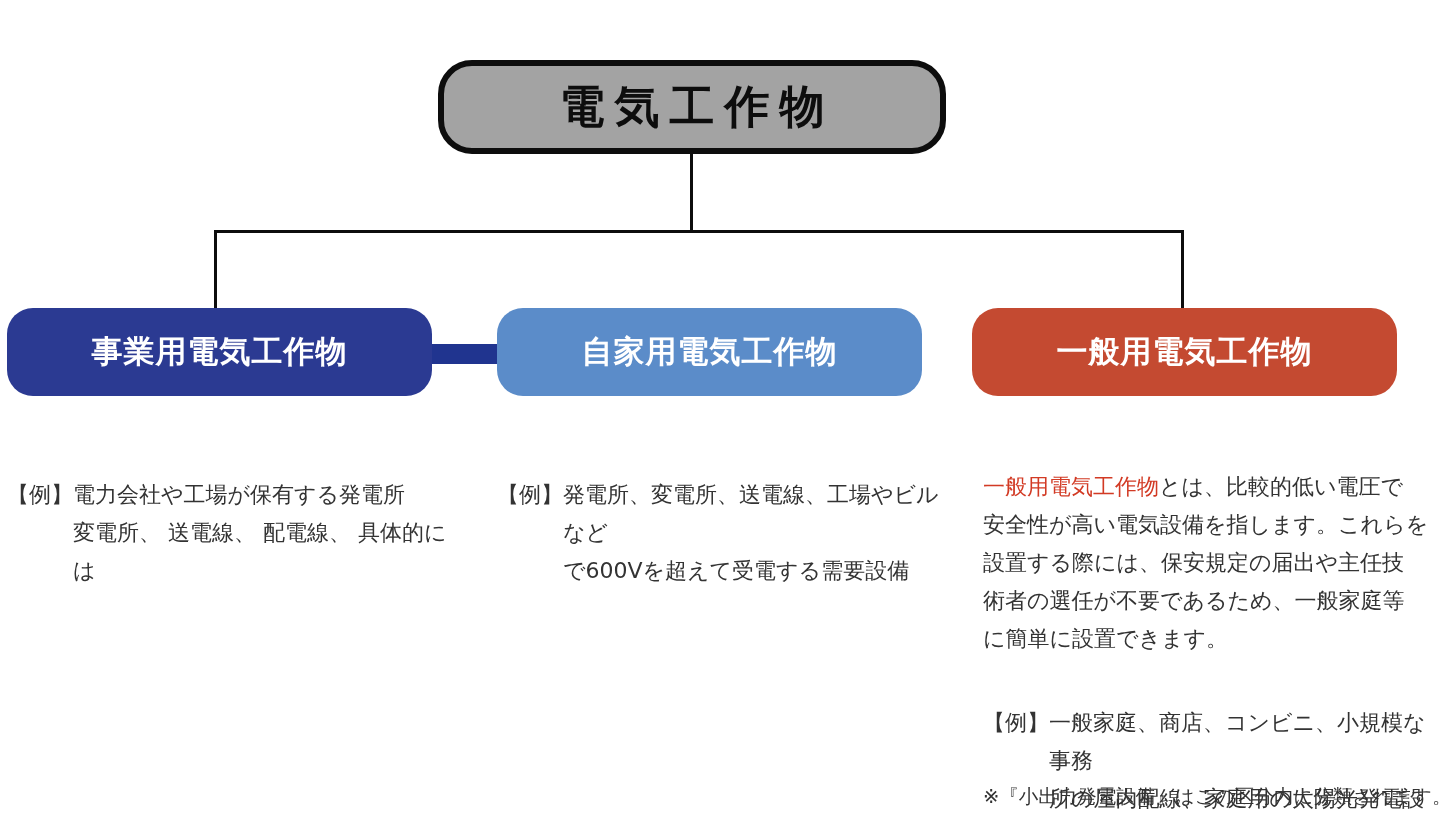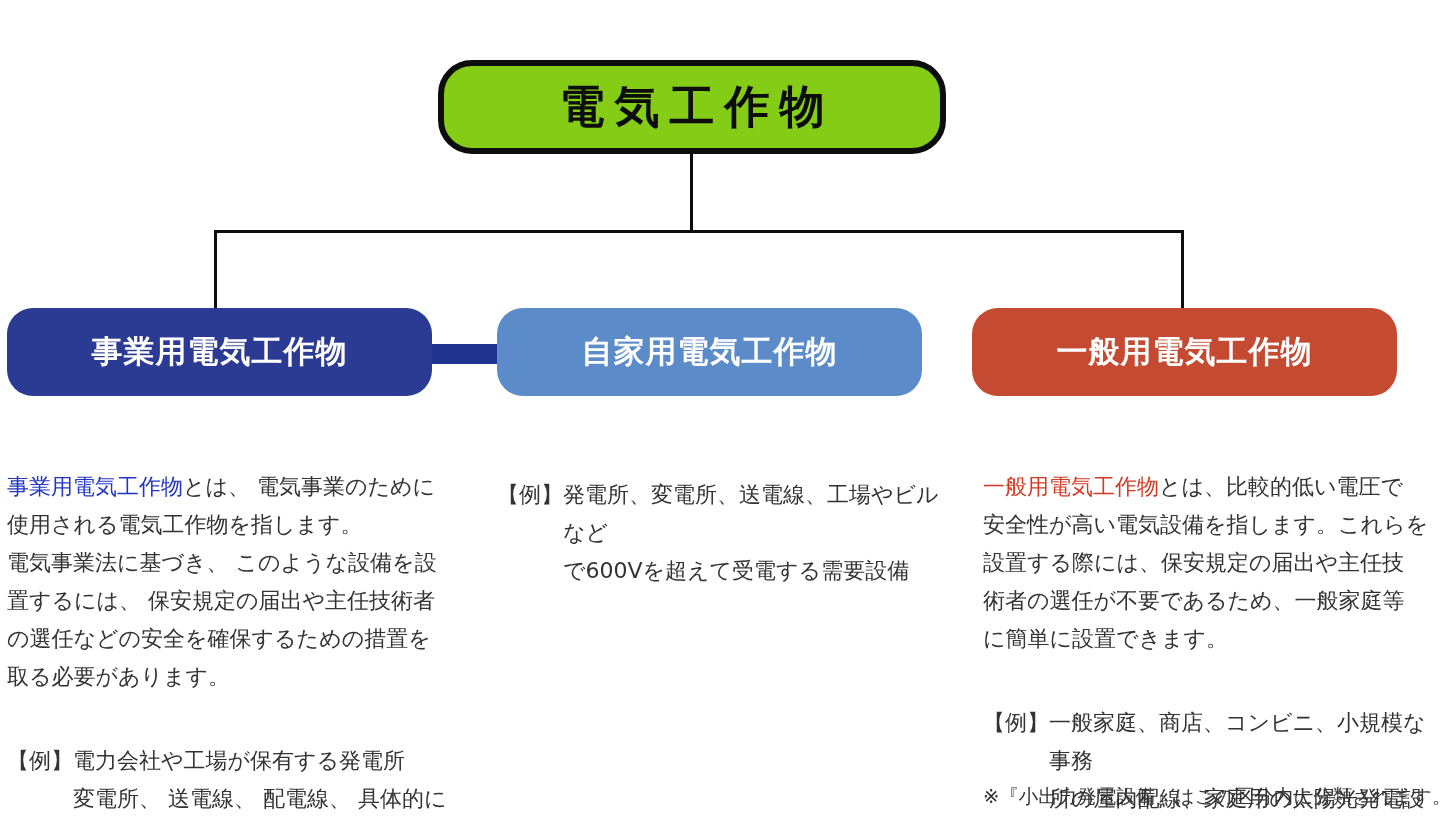--- a/index.html
+++ b/index.html
@@ -16,21 +16,21 @@
     overflow: hidden;
   }
 
   
   .root-node {
     position: absolute;
     left: 438px; top: 60px;
     width: 508px; height: 94px;
     border: 6px solid #0d0d0d;
     border-radius: 34px;
-    background: #84cc16;
+    background: #a3a3a3;
     display: flex; align-items: center; justify-content: center;
     z-index: 2;
   }
   .root-node .root-title {
     font-size: 45px;
     font-weight: 900;
     color: #0d0d0d;
     letter-spacing: 10px;
     text-indent: 10px;
     white-space: nowrap;
@@ -127,28 +127,20 @@
 
   <div class="cat-box pos-middle" style="background-color: rgb(91, 140, 201);">
     <span class="cat-title">自家用電気工作物</span>
   </div>
 
   <div class="cat-box pos-right" style="background-color: rgb(196, 74, 49);">
     <span class="cat-title">一般用電気工作物</span>
   </div>
 
   <div class="col pos-left">
-    <p class="intro">
-      <span class="lead" style="color: rgb(33, 54, 196);">事業用電気工作物</span><span class="body-rest">とは、 電気事業のために
-使用される電気工作物を指します。
-電気事業法に基づき、 このような設備を設
-置するには、 保安規定の届出や主任技術者
-の選任などの安全を確保するための措置を
-取る必要があります。</span>
-    </p>
     <div class="example">
       <span class="ex-label">【例】</span>
       <span class="ex-body">電力会社や工場が保有する発電所
 変電所、 送電線、 配電線、 具体的には</span>
     </div>
   </div>
 
   <div class="col pos-middle">
     <div class="example">
       <span class="ex-label">【例】</span>

